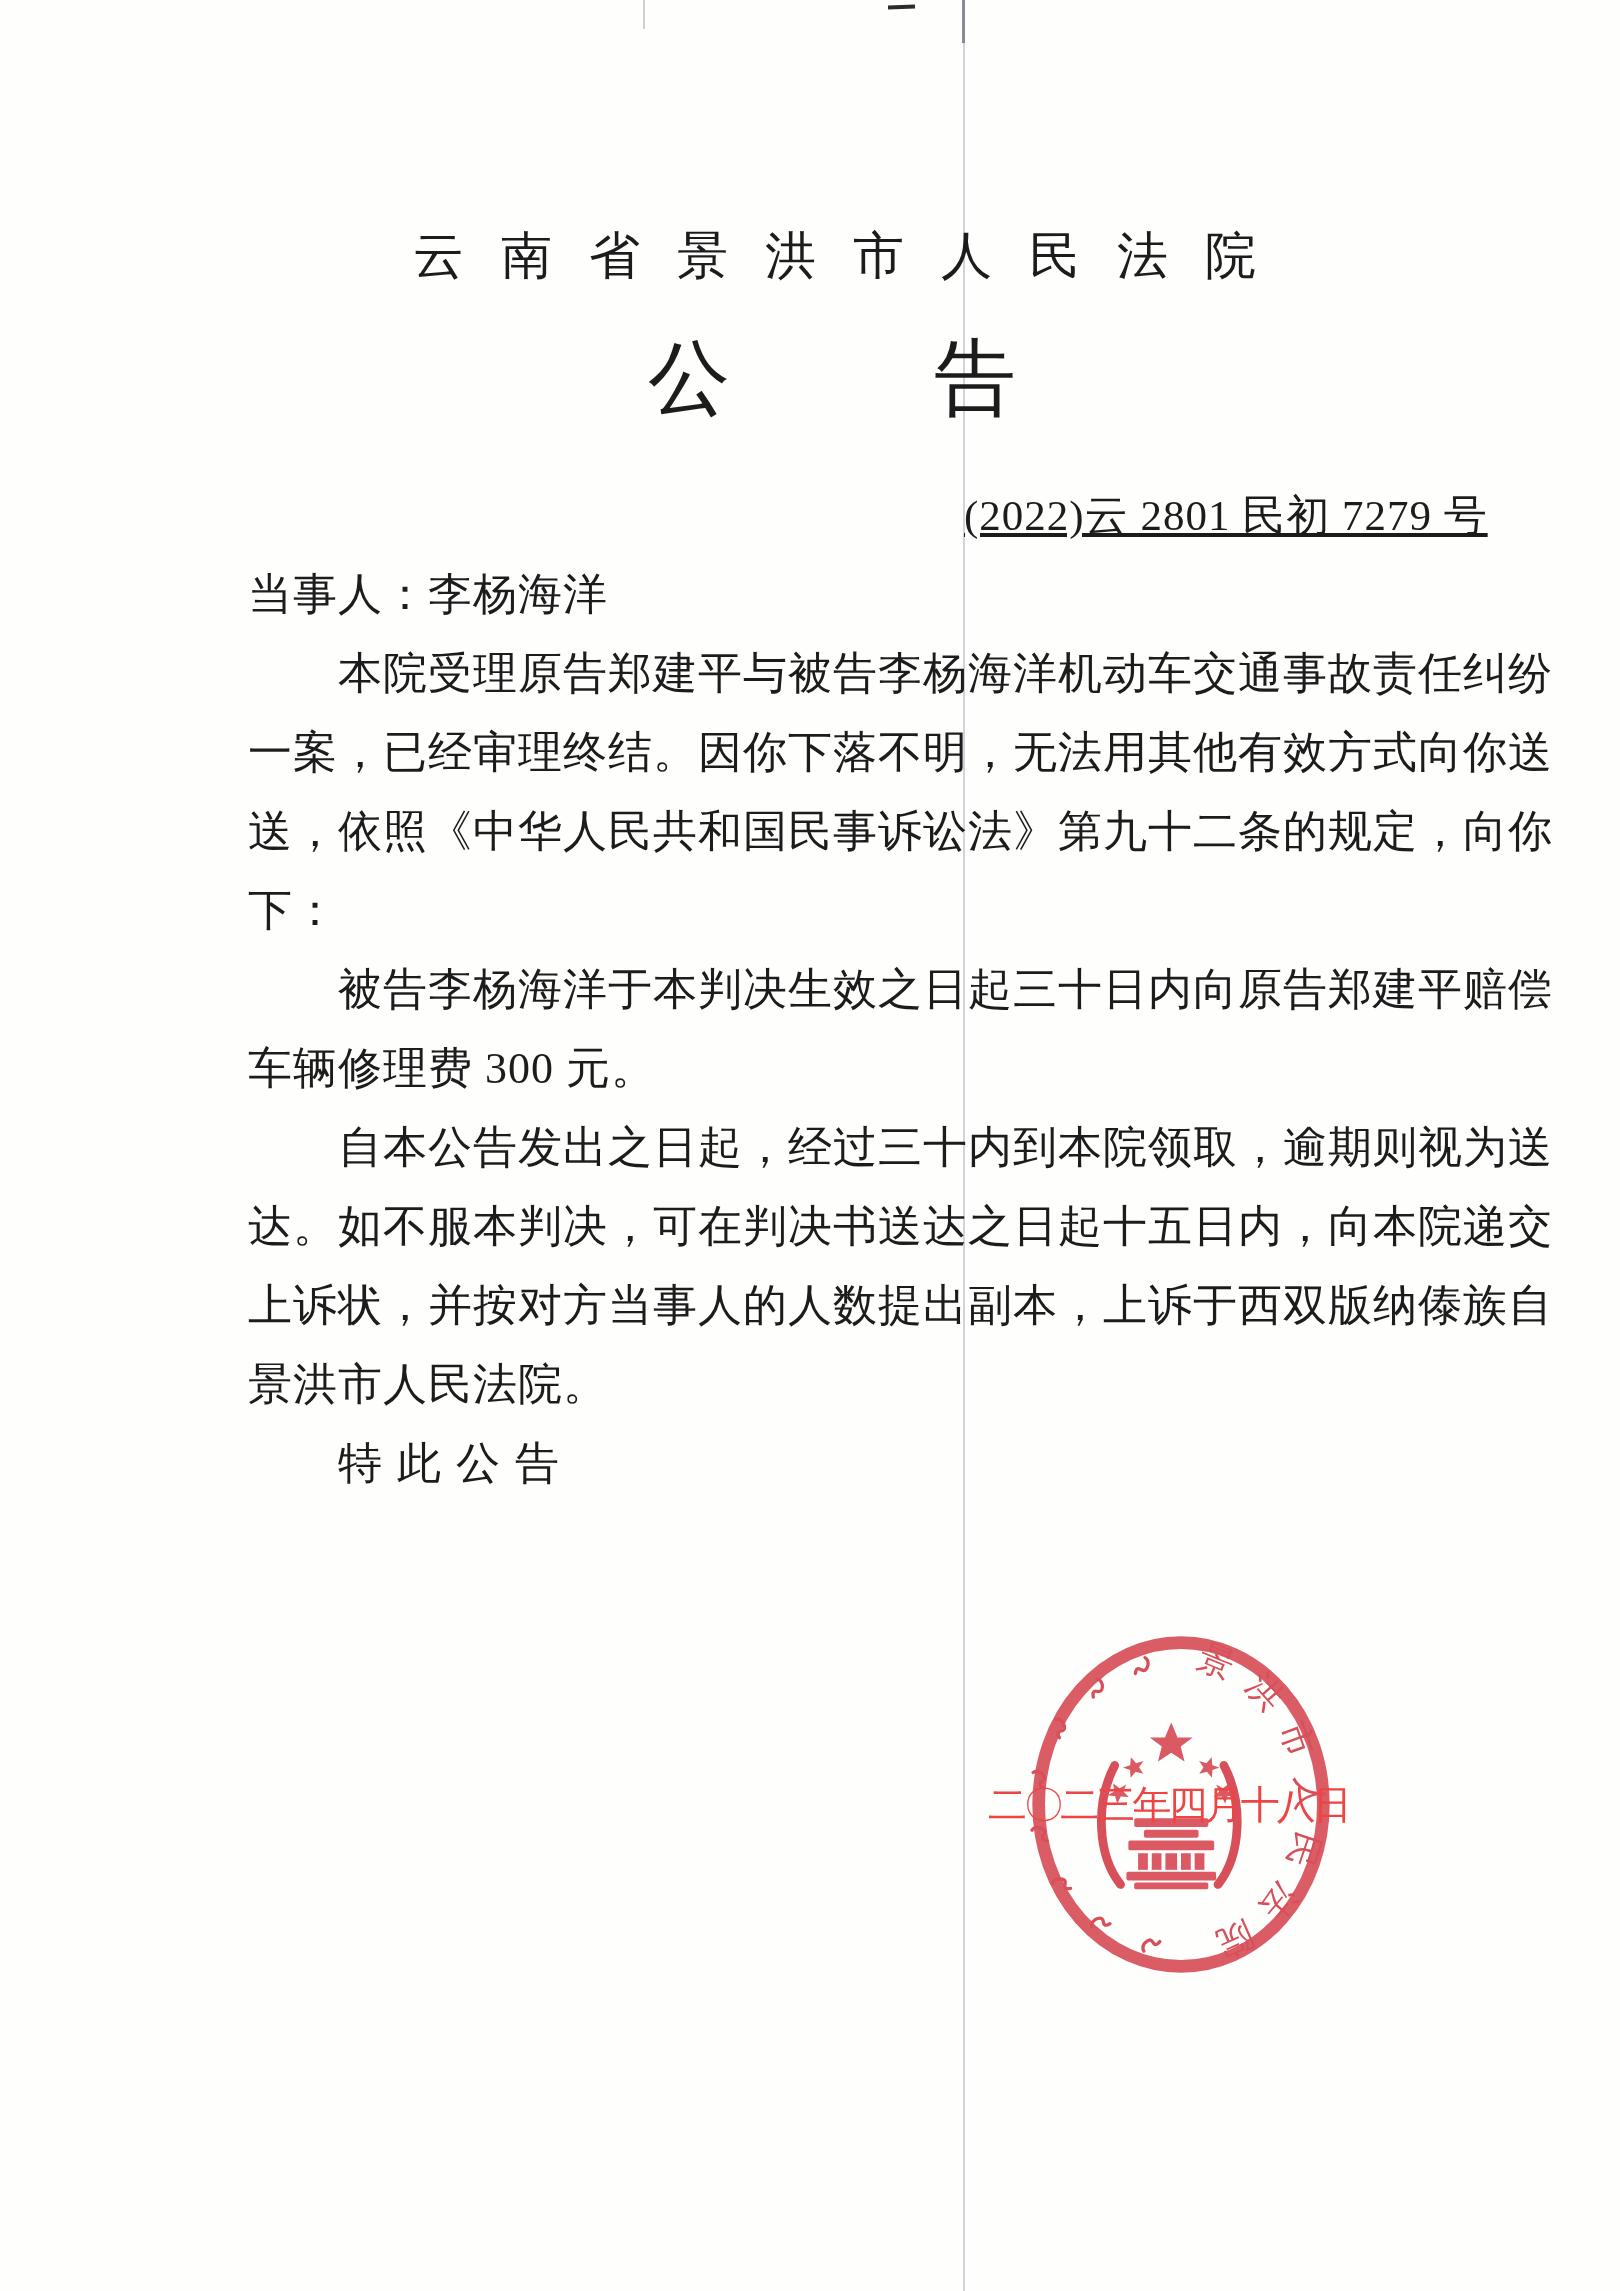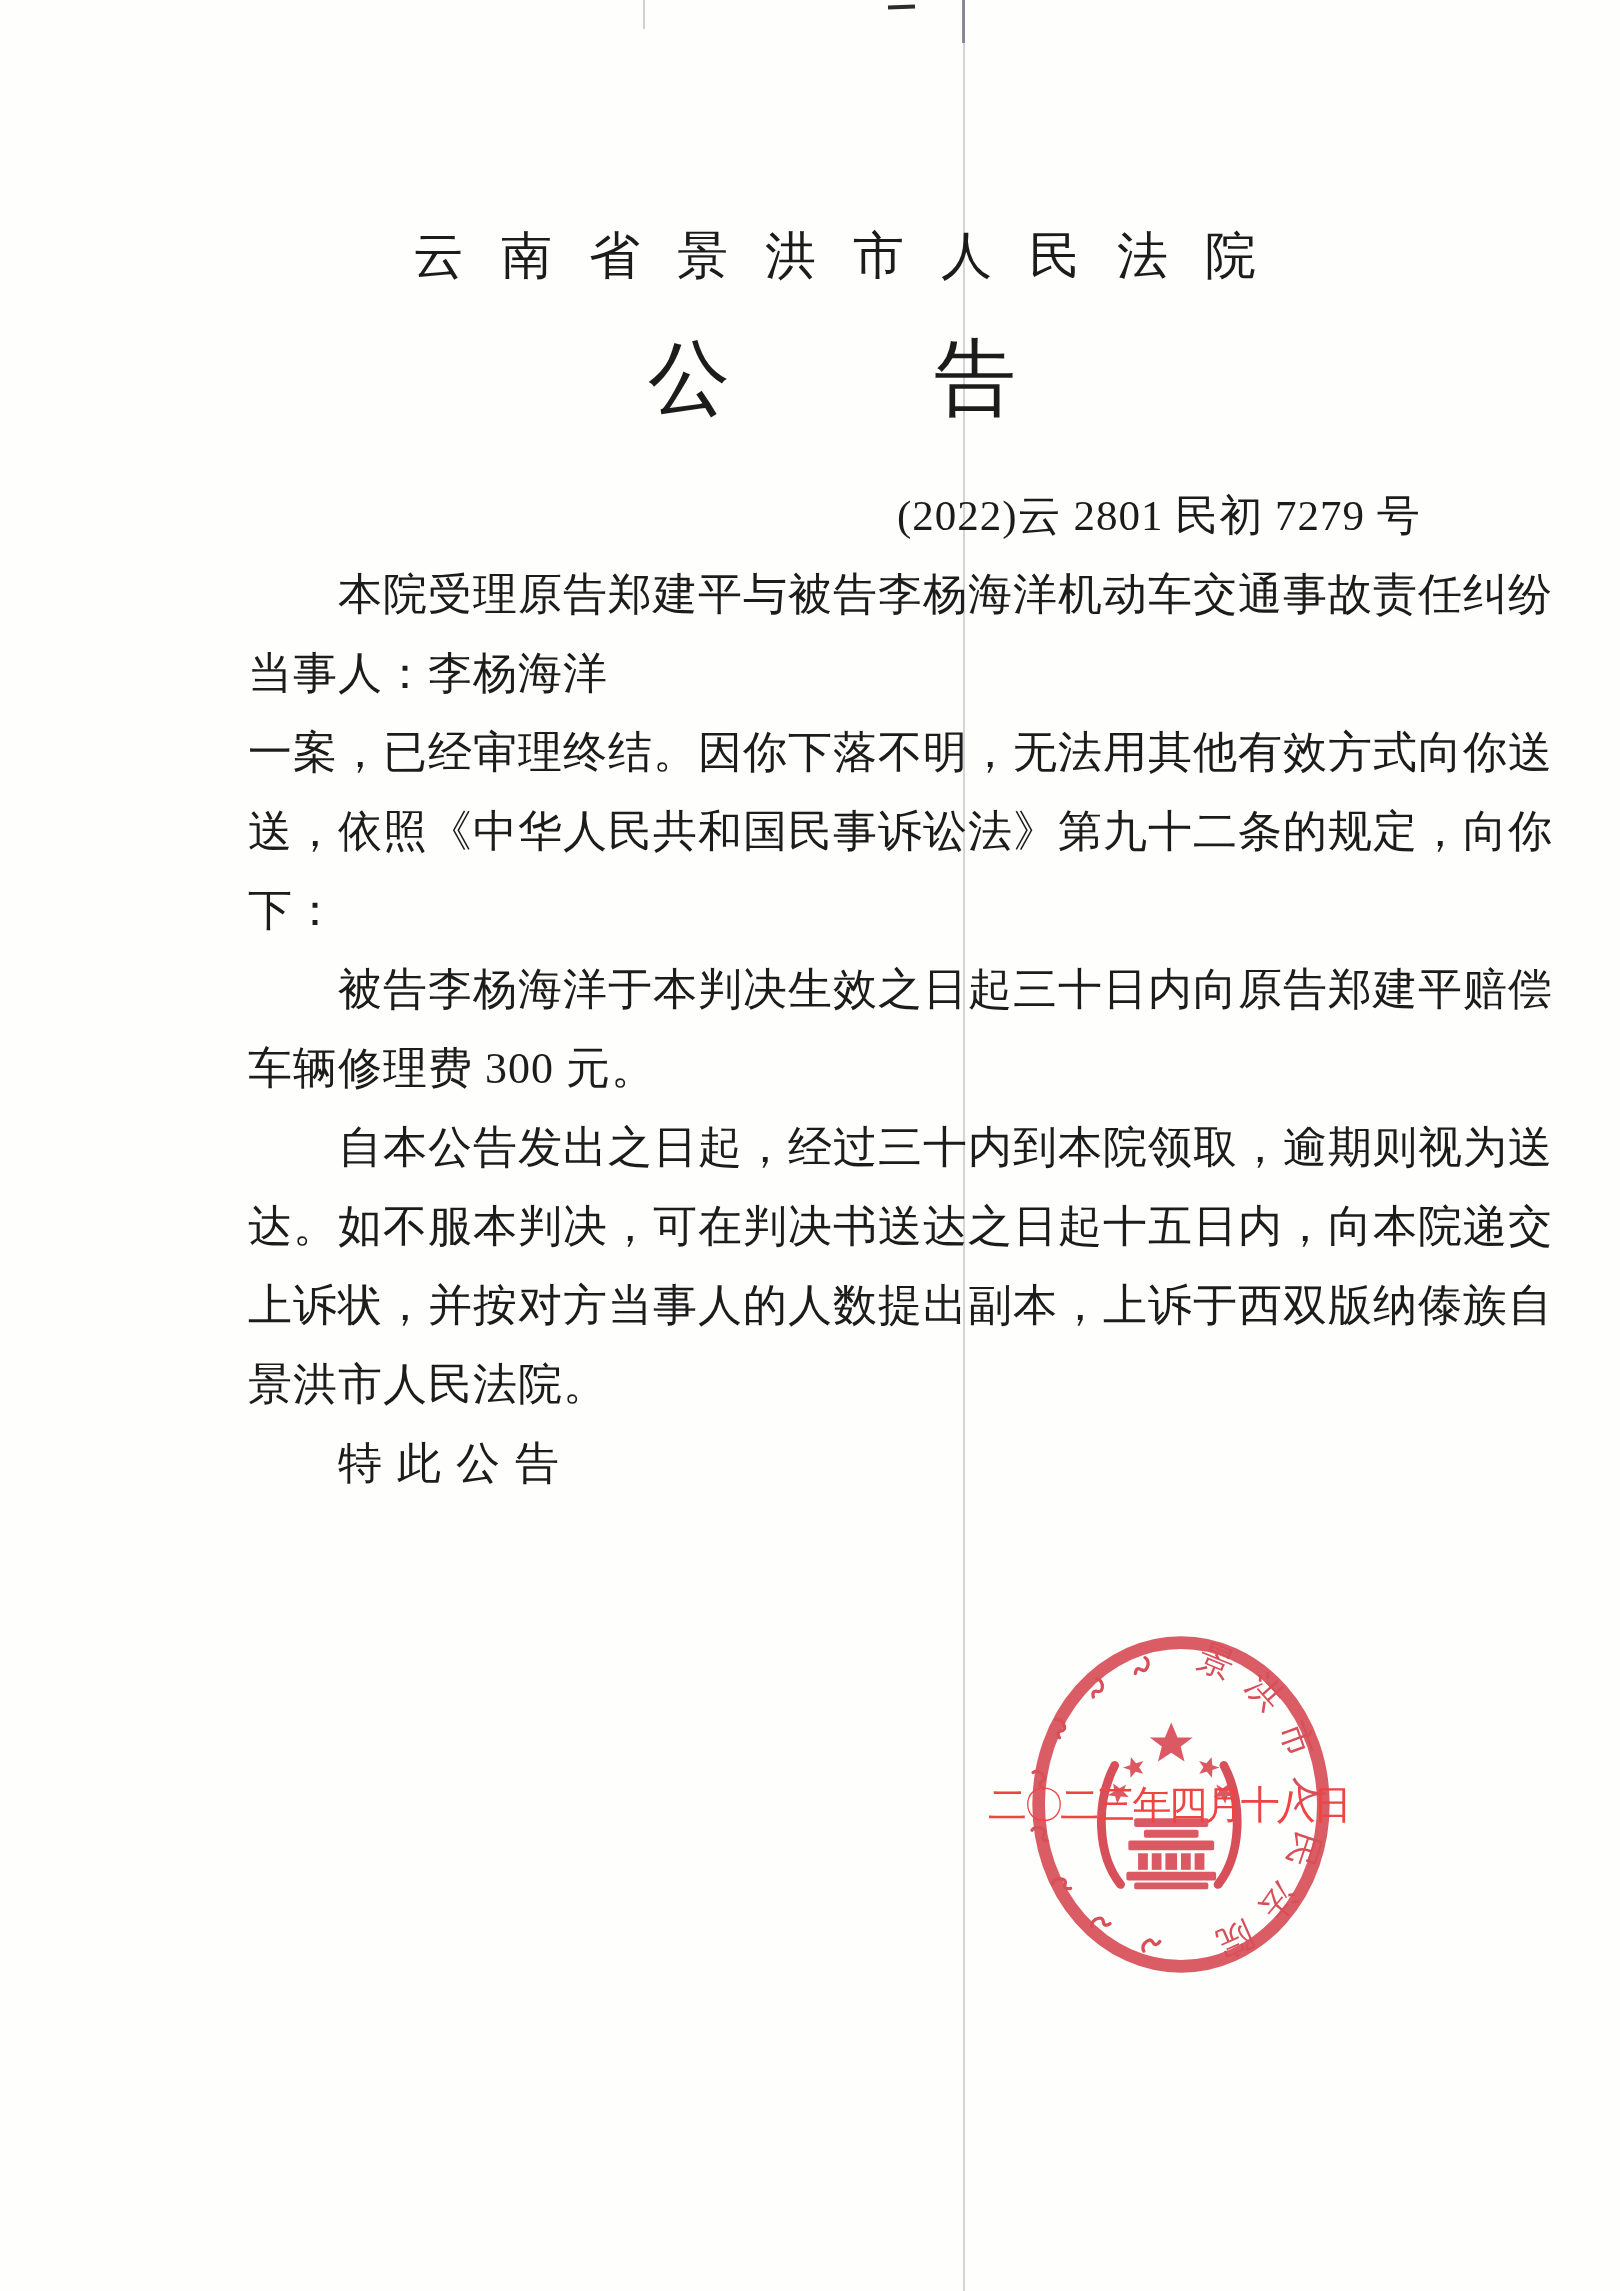--- a/index.html
+++ b/index.html
@@ -33,23 +33,23 @@
     position:absolute;left:413px;top:229px;
     font-size:51px;line-height:55px;letter-spacing:37px;
     white-space:nowrap;z-index:2;text-align:right;
   }
   .notice-title{
     position:absolute;left:648px;top:334px;
     font-size:82px;line-height:90px;letter-spacing:204px;
     white-space:nowrap;z-index:2;
   }
   .case-number{
-    position:absolute;left:897px;top:491px;
+    position:absolute;left:964px;top:491px;
     font-size:43px;line-height:49px;letter-spacing:1px;
-    white-space:nowrap;z-index:2;
+    white-space:nowrap;z-index:2;text-decoration:underline;
   }
   .body-block{
     position:absolute;left:248px;top:555px;width:1294px;
     font-size:44px;line-height:79px;letter-spacing:1px;
     z-index:2;
   }
   .body-line{white-space:nowrap;}
   .body-line.indent{padding-left:90px;}
   .body-line.closing{letter-spacing:2px;}
   .doc-date{
@@ -71,22 +71,22 @@
   <div class="fold-line"></div>
   <div class="fold-line-cap"></div>
   <div class="top-dash"></div>
   <div class="top-hairline"></div>
 
   <div class="court-title">云南省景洪市人民法院</div>
   <div class="notice-title">公告</div>
   <div class="case-number">(2022)云 2801 民初 7279 号</div>
 
   <div class="body-block">
+    <div class="body-line">当事人：李杨海洋</div>
     <div class="body-line indent">本院受理原告郑建平与被告李杨海洋机动车交通事故责任纠纷</div>
-    <div class="body-line">当事人：李杨海洋</div>
     <div class="body-line">一案，已经审理终结。因你下落不明，无法用其他有效方式向你送</div>
     <div class="body-line">送，依照《中华人民共和国民事诉讼法》第九十二条的规定，向你</div>
     <div class="body-line">下：</div>
     <div class="body-line indent">被告李杨海洋于本判决生效之日起三十日内向原告郑建平赔偿</div>
     <div class="body-line">车辆修理费 300 元。</div>
     <div class="body-line indent">自本公告发出之日起，经过三十内到本院领取，逾期则视为送</div>
     <div class="body-line">达。如不服本判决，可在判决书送达之日起十五日内，向本院递交</div>
     <div class="body-line">上诉状，并按对方当事人的人数提出副本，上诉于西双版纳傣族自</div>
     <div class="body-line">景洪市人民法院。</div>
     <div class="body-line closing indent">特 此 公 告</div>

